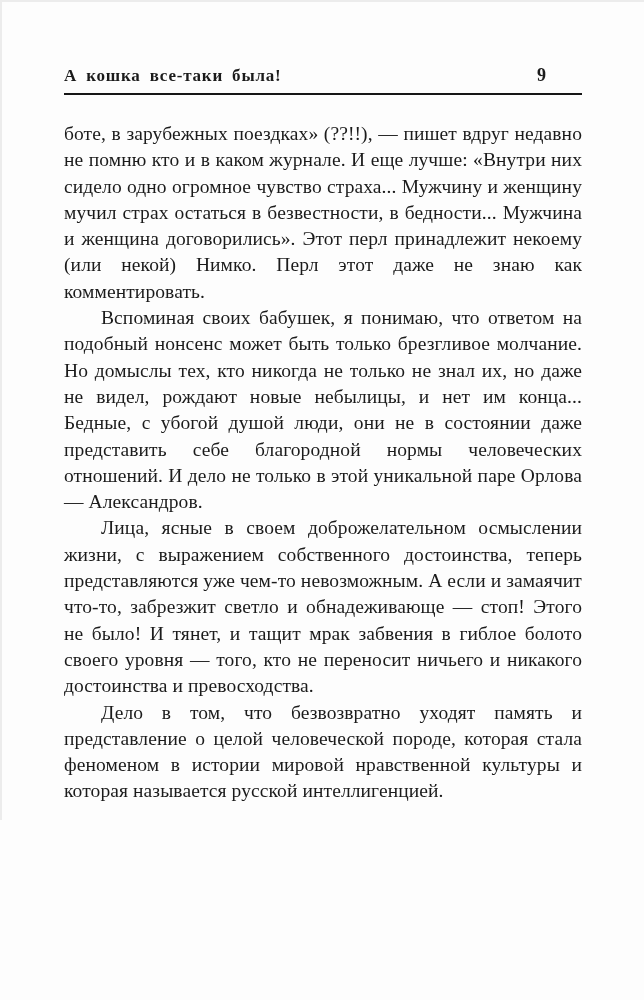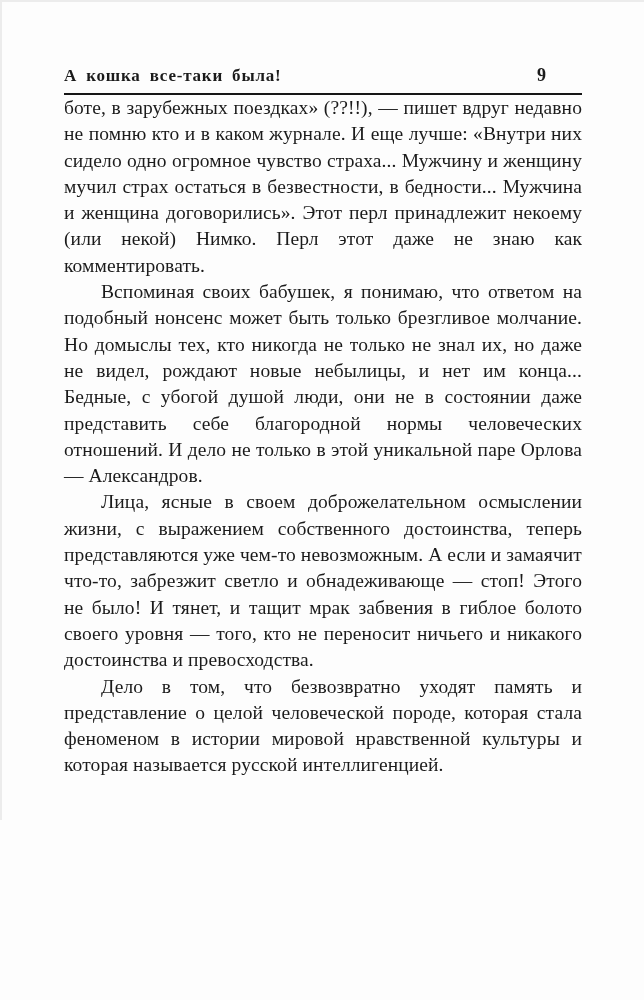--- a/index.html
+++ b/index.html
@@ -40,20 +40,21 @@
     letter-spacing: 0;
     word-spacing: 0;
     padding-right: 36px;
   }
   .header-rule {
     height: 2px;
     background: var(--rule, #161616);
     margin-top: 9px;
   }
   .page-text {
+    margin-top: 26px;
   }
   .page-text p {
     margin: 0;
     font-size: 19.5px;
     line-height: 26.3px;
     text-align: justify;
     text-indent: 37px;
     letter-spacing: 0.1px;
     hyphens: auto;
     -webkit-hyphens: auto;

